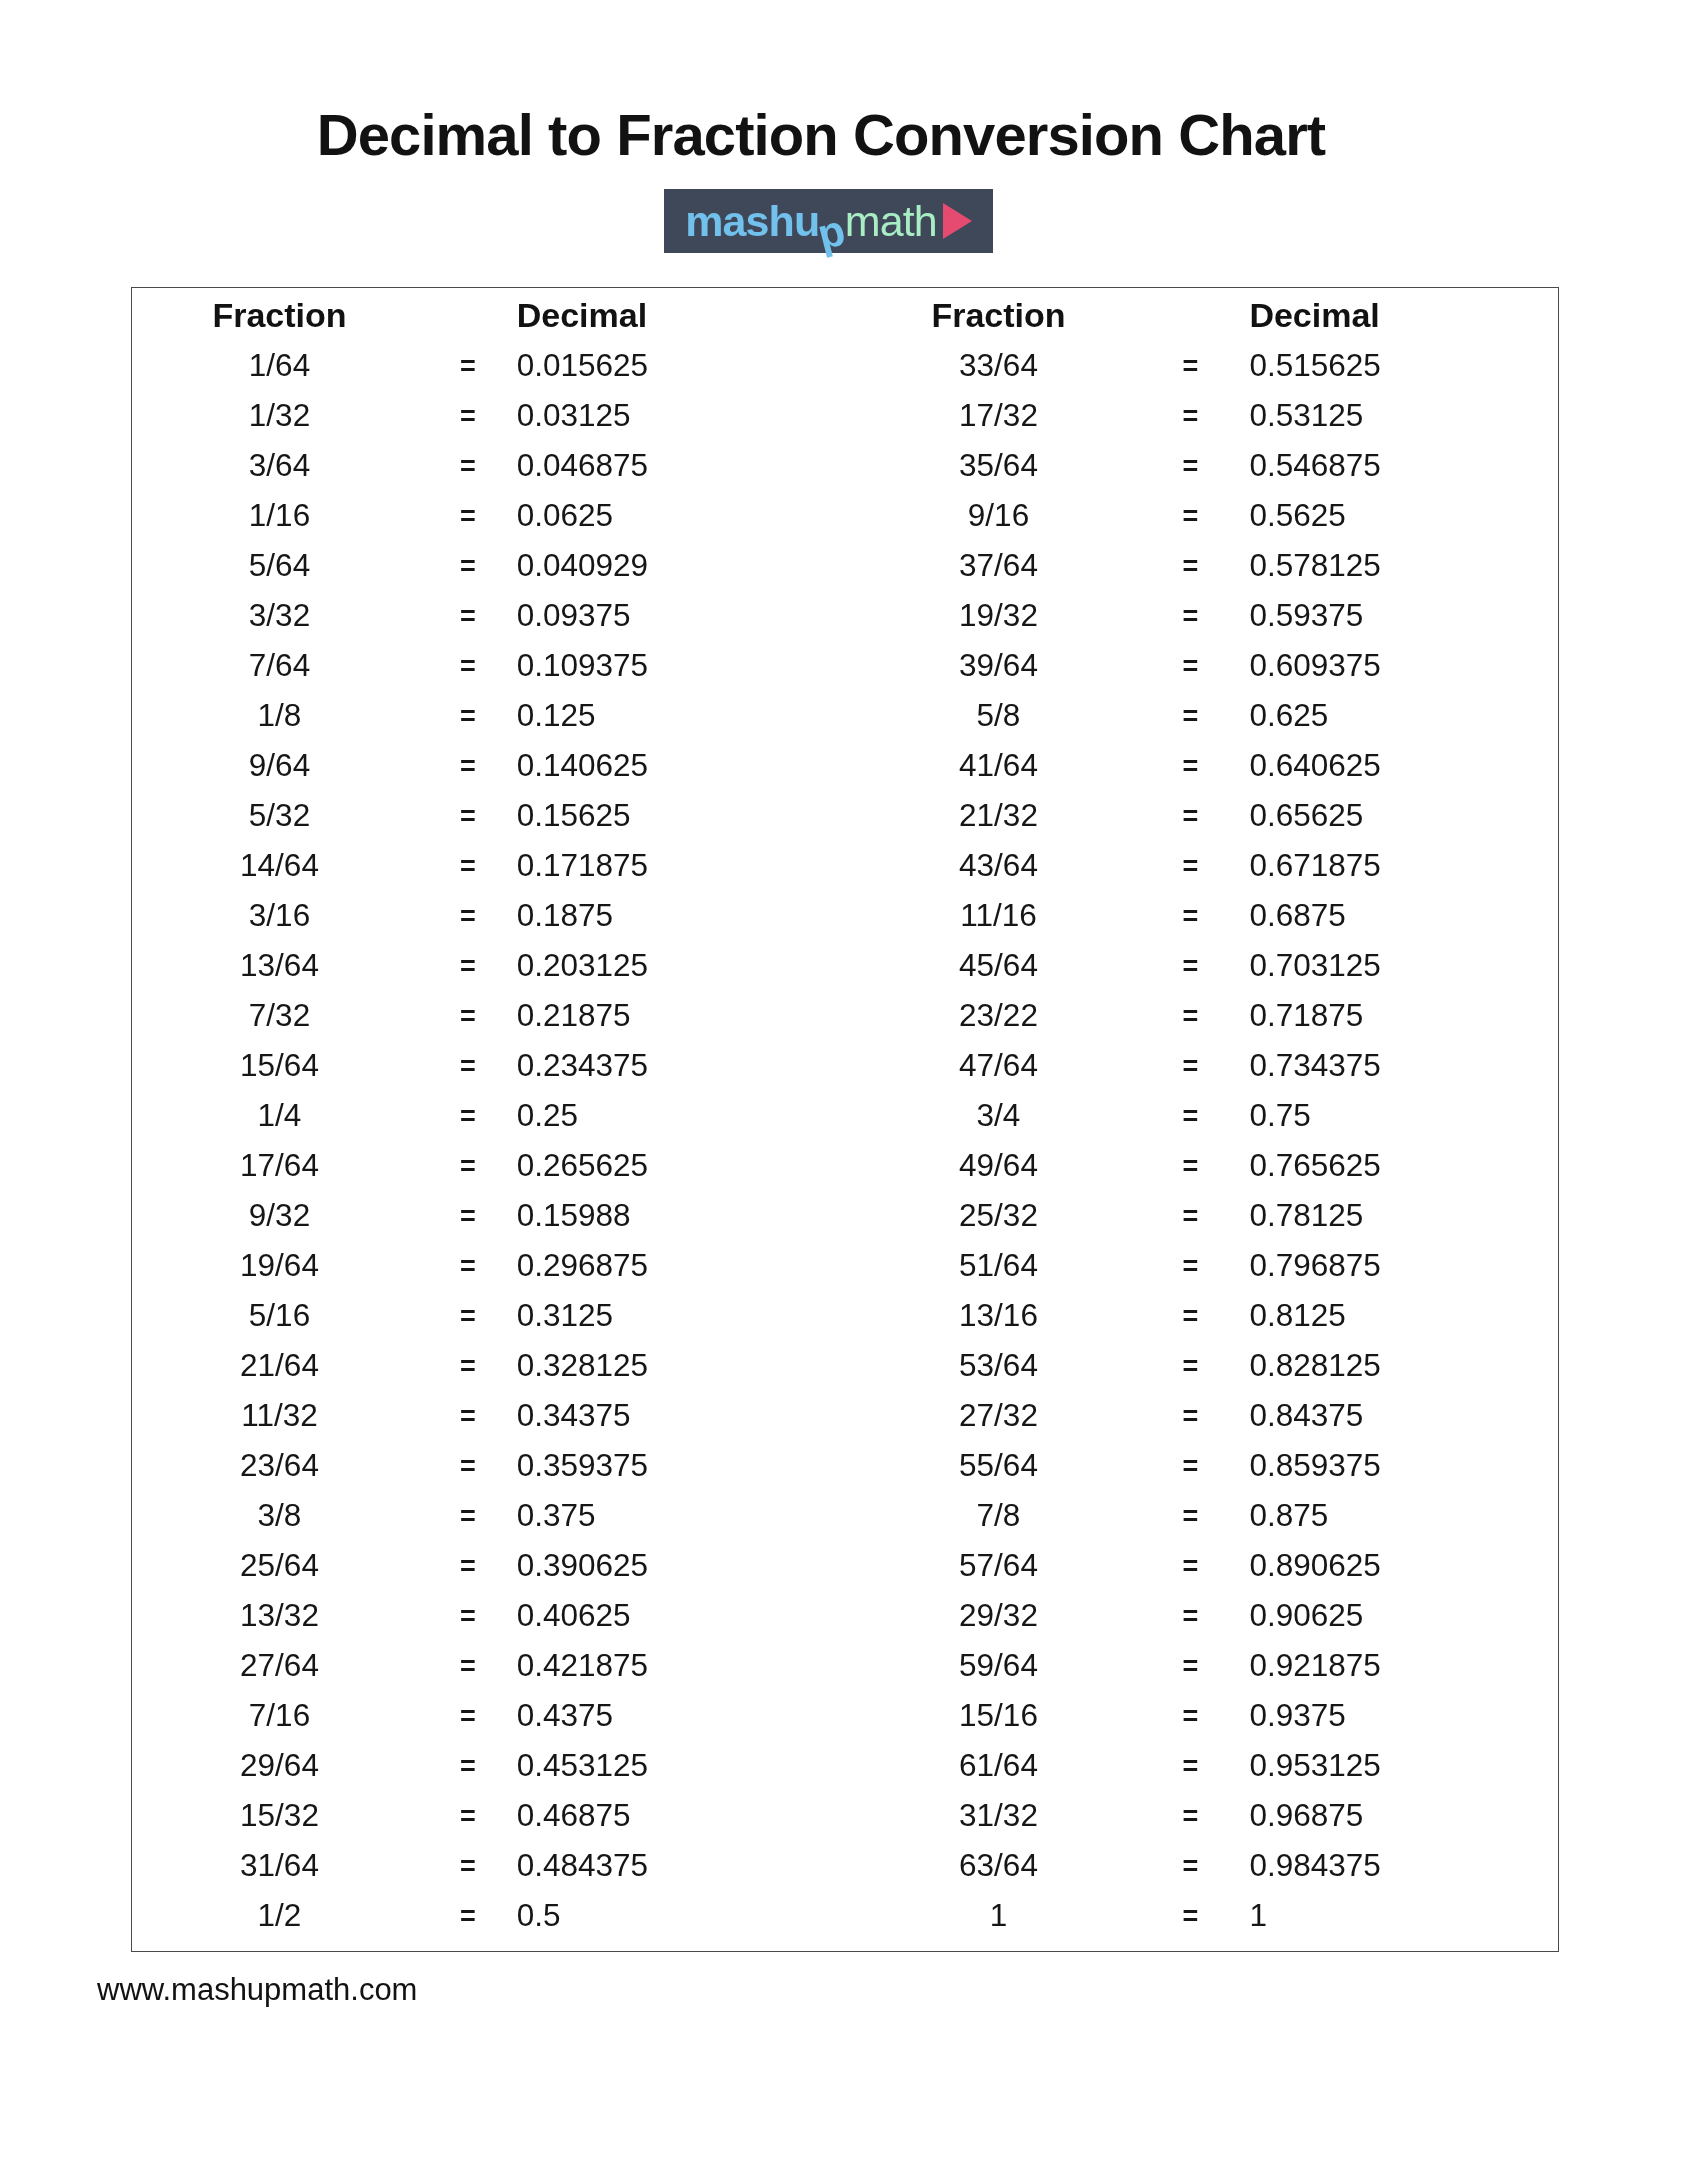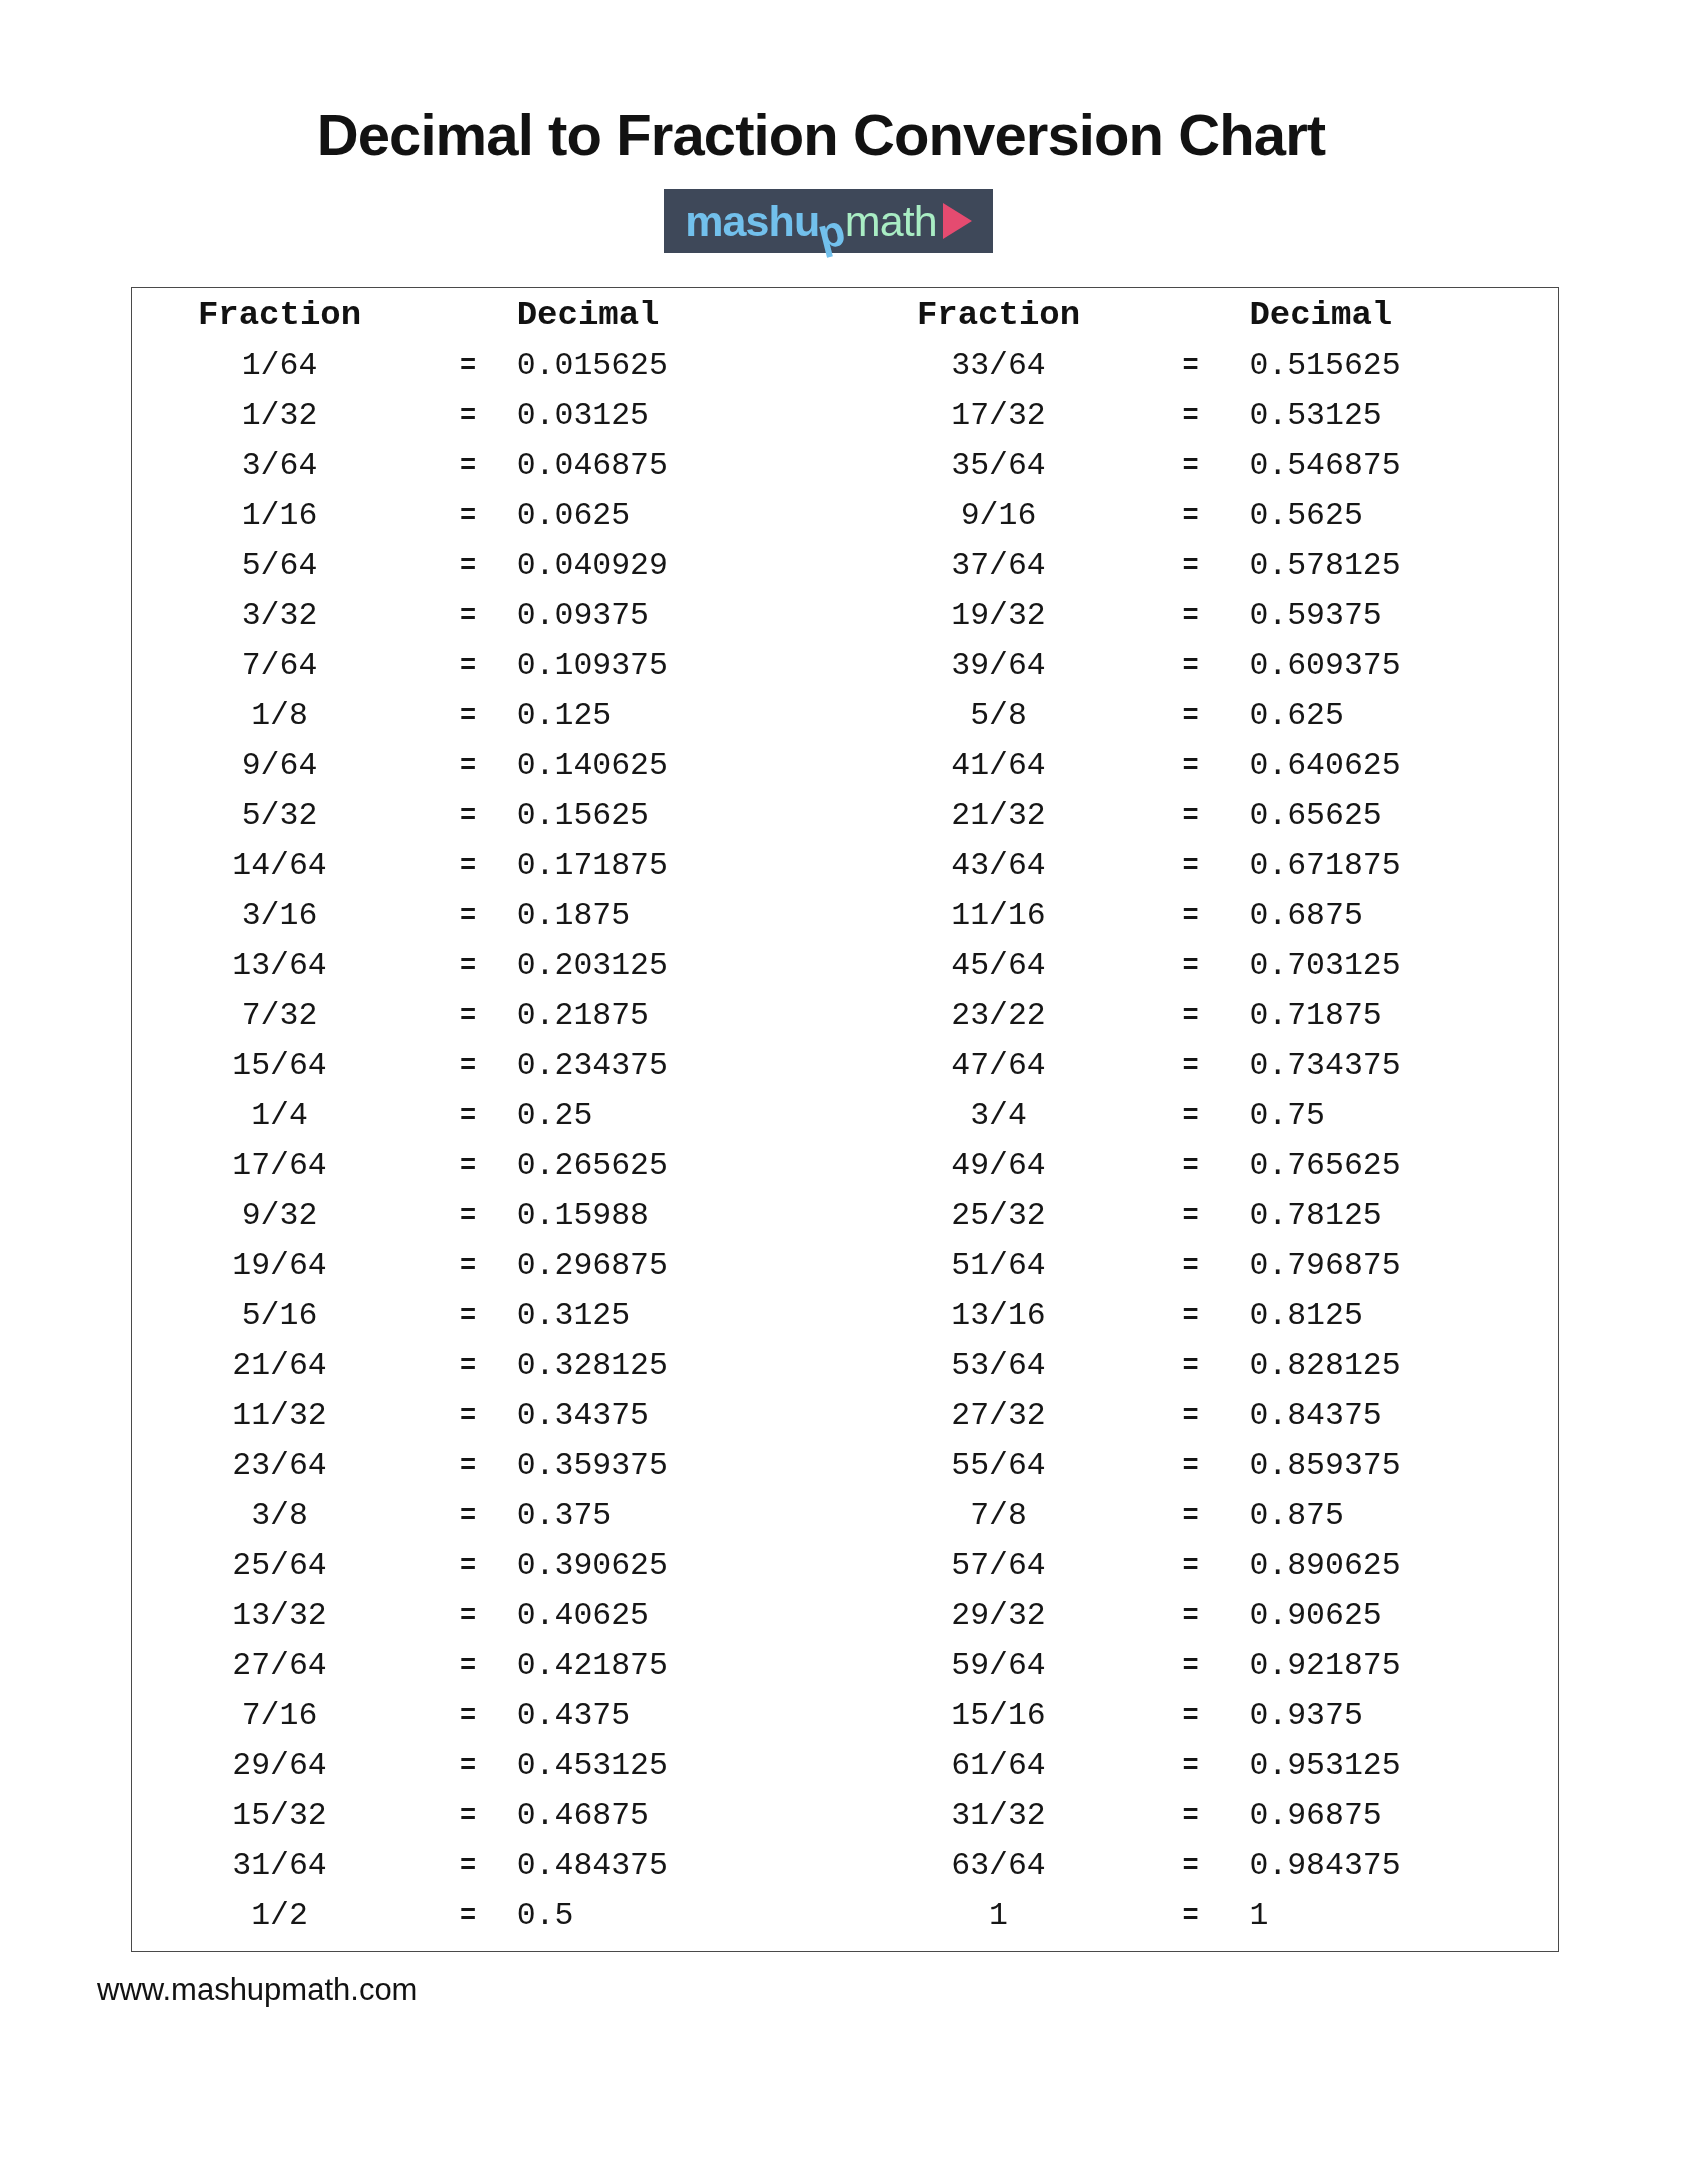--- a/index.html
+++ b/index.html
@@ -52,21 +52,20 @@
     margin-left: 6px;
   }
   .conversion-table {
     position: absolute;
     left: 131px;
     top: 287px;
     width: 1428px;
     height: 1665px;
     border: 1.7px solid #4a4a4a;
     display: flex;
-    font-family: Liberation Mono, monospace;
   }
   .half {
     width: 50%;
     height: 100%;
     display: grid;
     grid-template-rows: 53px repeat(32, 50px);
     align-items: center;
   }
   .half.left  { grid-template-columns: 295px 82px 1fr; }
   .half.right { grid-template-columns: 307px 77px 1fr; }

